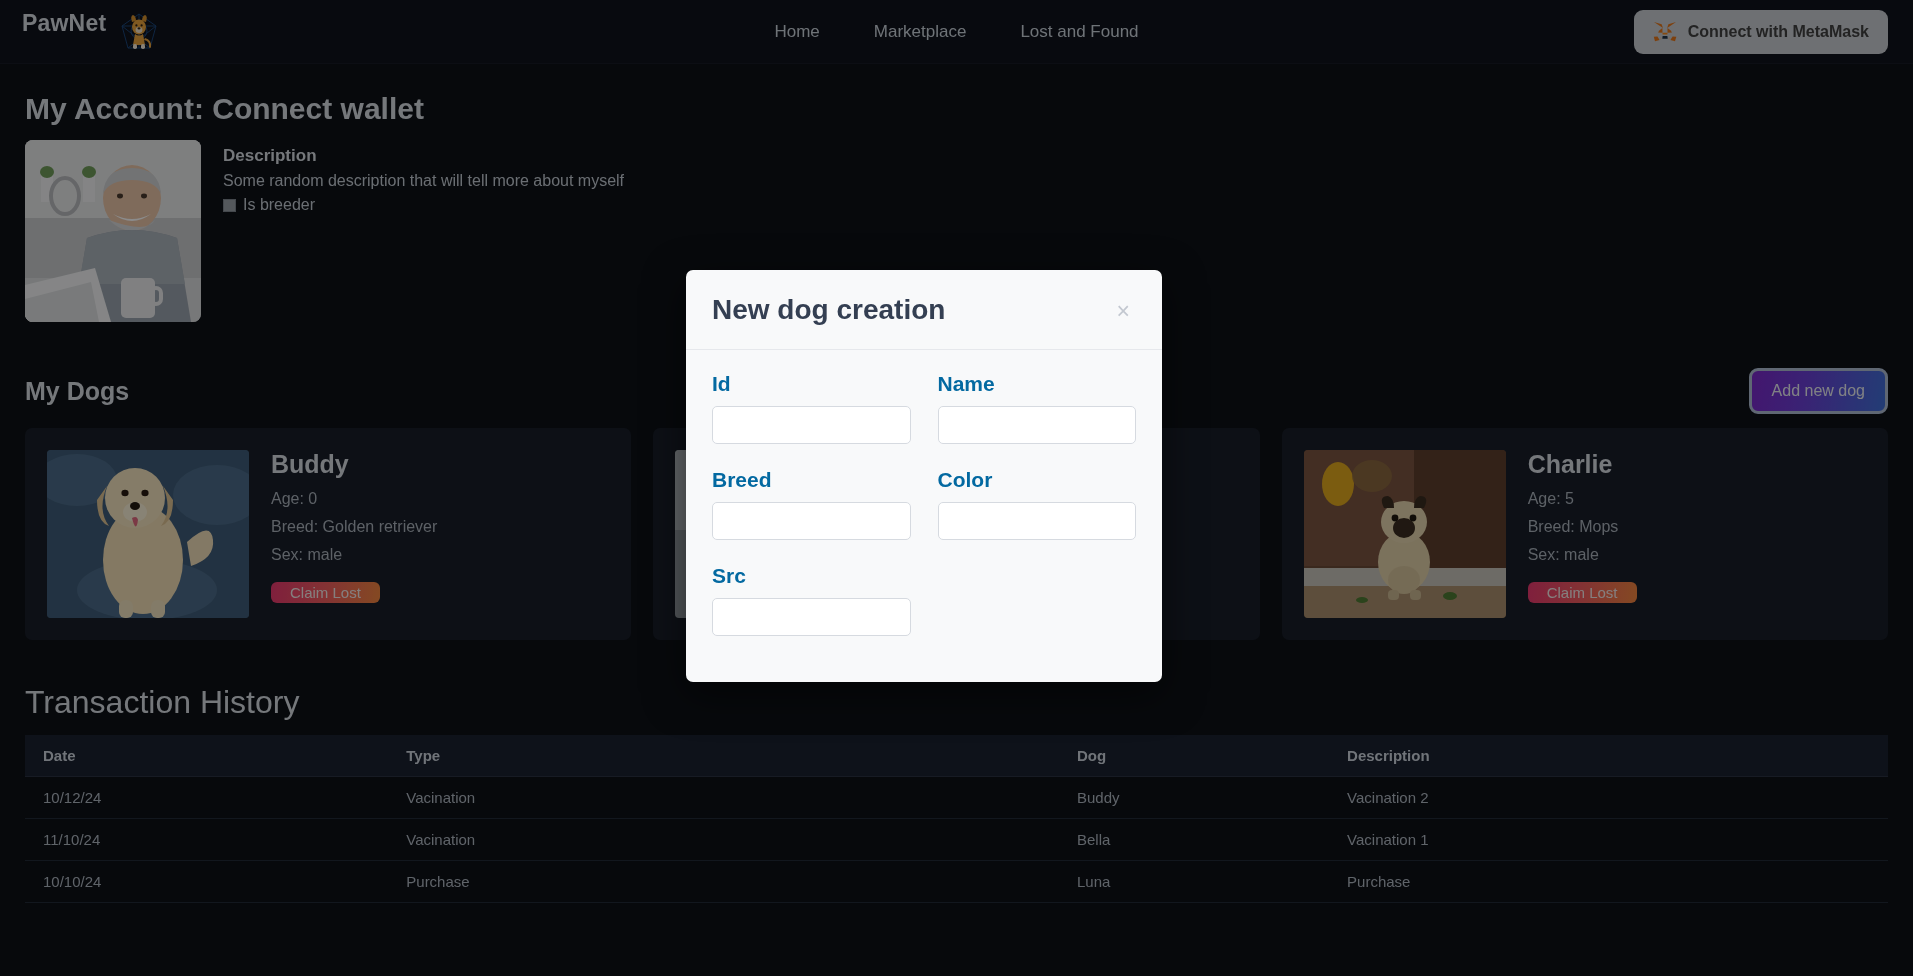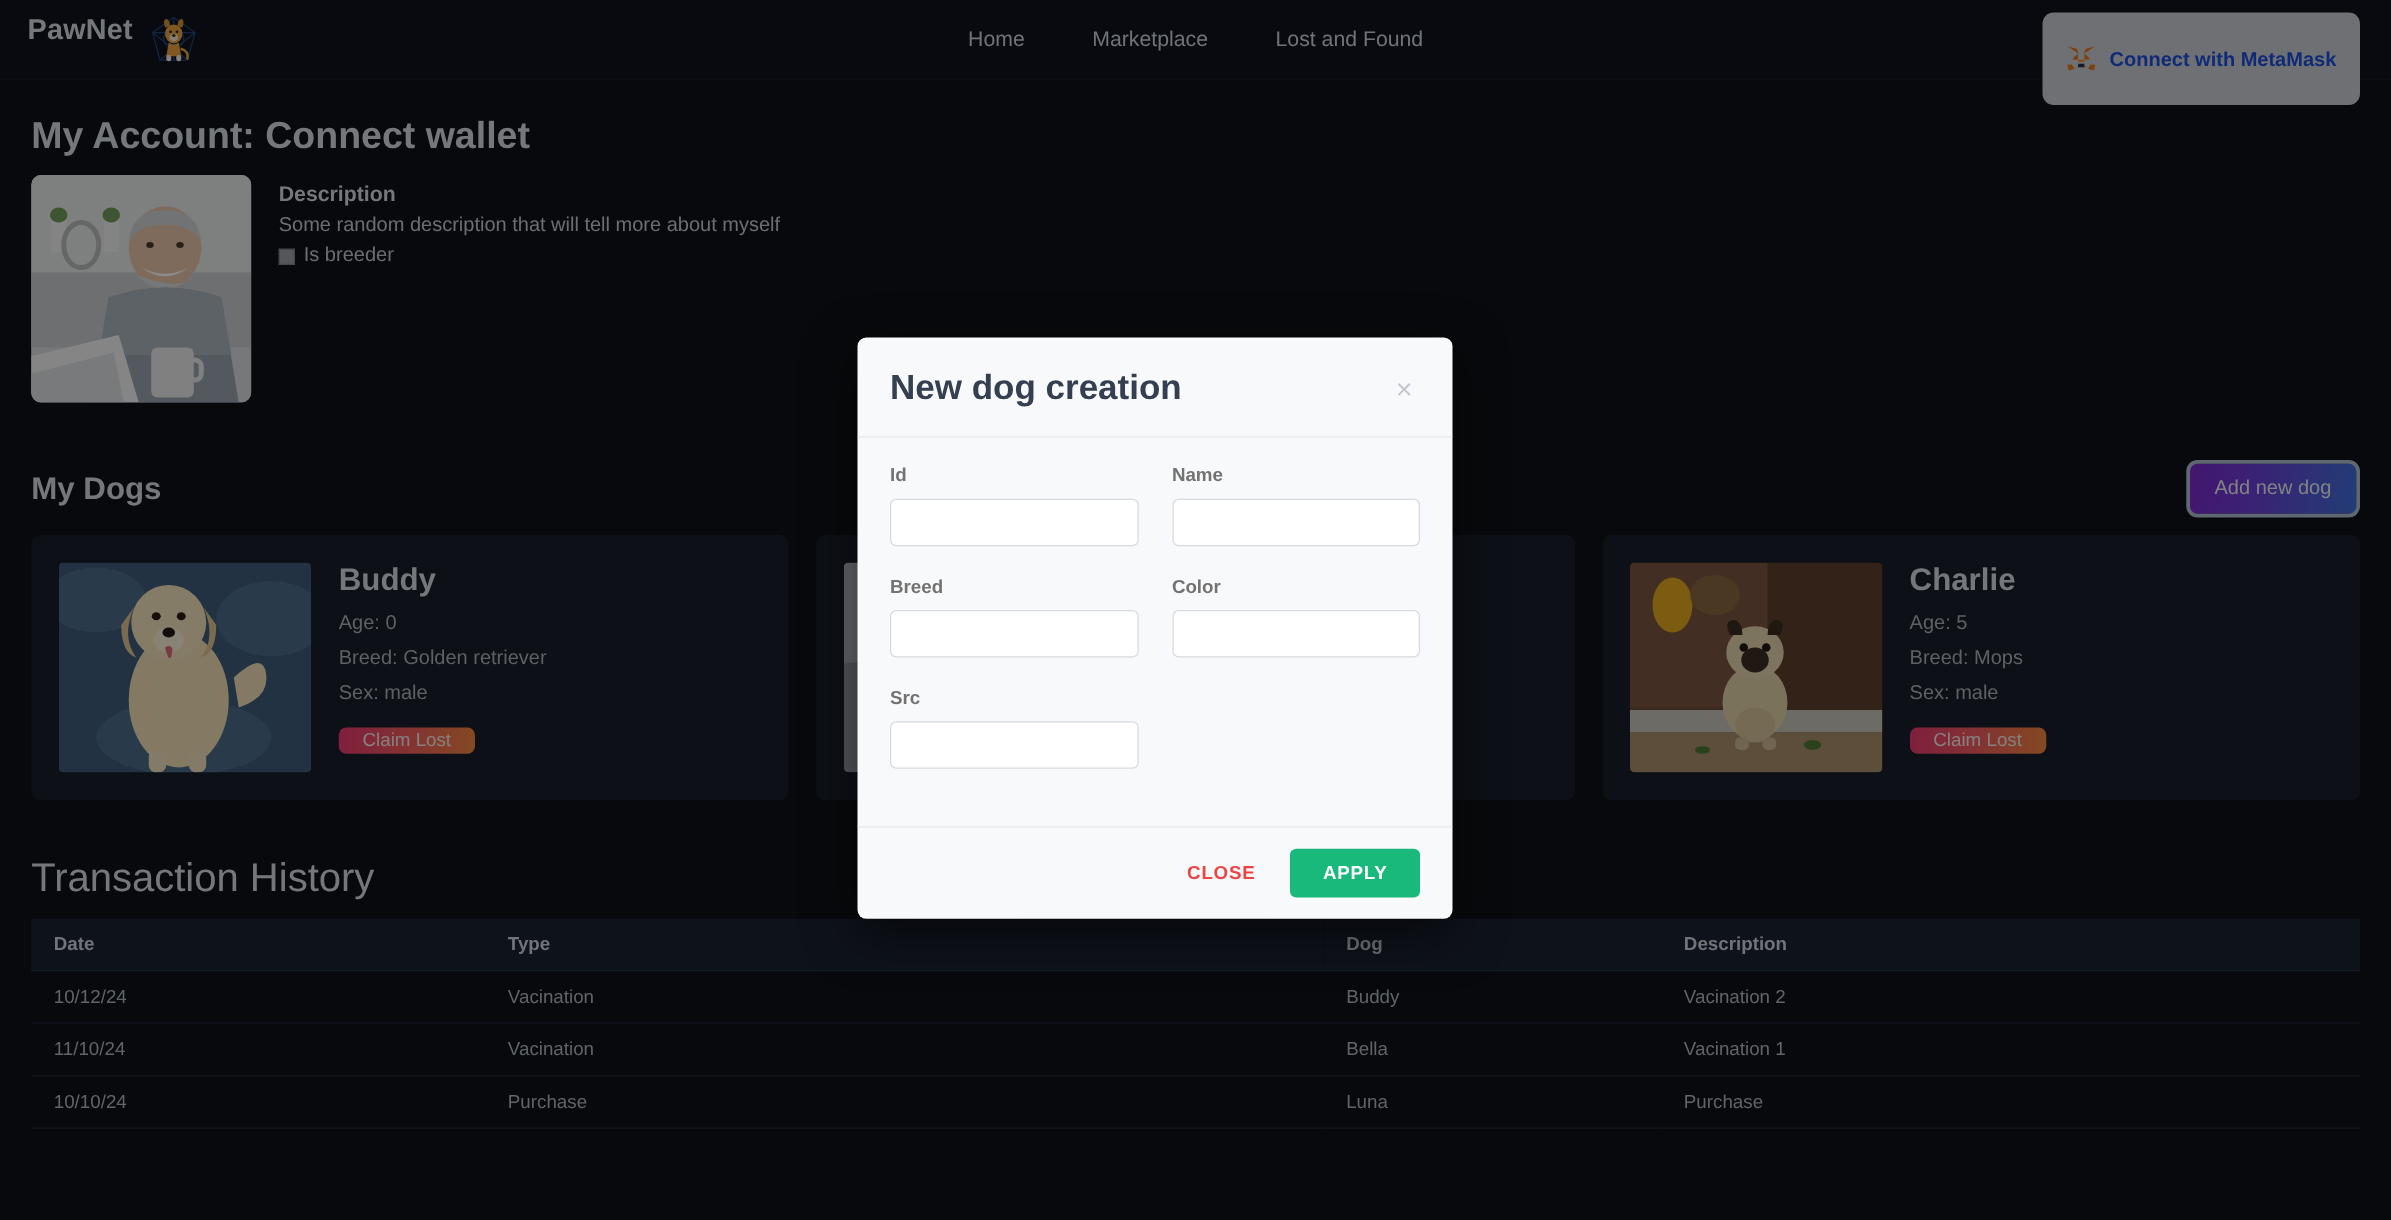--- a/index.html
+++ b/index.html
@@ -36,24 +36,24 @@
     left: 50%; transform: translateX(-50%);
     display: flex; align-items: center; gap: 54px;
   }
   .nav-link {
     color: #c9d1d9; font-size: 17px; text-decoration: none;
     cursor: pointer; white-space: nowrap;
   }
 
   .metamask-btn {
     position: absolute; right: 25px; top: 10px;
-    display: flex; align-items: flex-end; gap: 11px;
+    display: flex; align-items: center; gap: 11px;
     background: #c8ccd1; border: none; border-radius: 9px;
-    padding: 26px 19px; cursor: pointer;
-    font-size: 16px; font-weight: 600; color: #1d4ed8;
+    padding: 11px 19px; cursor: pointer;
+    font-size: 16px; font-weight: 600; color: #404040;
     font-family: "Liberation Sans", sans-serif;
   }
   .mm-fox { width: 24px; height: 22px; display:block; }
 
   
   .page { padding: 0 25px; position: relative; }
 
   .page-title {
     font-size: 30px; font-weight: bold; color: #d5dae1;
     margin: 28px 0 14px 0;
@@ -156,22 +156,22 @@
     font-size: 23px; line-height: 1; cursor: pointer; padding: 6px;
     font-family: "Liberation Sans", sans-serif;
   }
   .modal-body { padding: 22px 26px 26px 26px; }
   .form-grid {
     display: grid; grid-template-columns: 1fr 1fr;
     column-gap: 27px; row-gap: 4px;
   }
   .field { margin-bottom: 20px; }
   .field-label {
-    display: block; font-size: 15px; font-weight: bold;
-    color: #737373; margin-bottom: 10px;
+    display: block; font-size: 21px; font-weight: bold;
+    color: #0369a1; margin-bottom: 10px;
   }
   .field-input {
     width: 100%; height: 38px;
     background: #ffffff; border: 1px solid #d6dae0; border-radius: 5px;
     padding: 0 11px; font-size: 15px; color: #343f52;
     font-family: "Liberation Sans", sans-serif; outline: none;
   }
   .modal-footer {
     border-top: 1px solid #e6e8ec;
     padding: 17px 26px; display: flex; align-items: center;
@@ -441,17 +441,13 @@
         <label class="field-label">Color</label>
         <input class="field-input" type="text" placeholder="" style="">
       </div>
       <div class="field">
         <label class="field-label">Src</label>
         <input class="field-input" type="text" placeholder="" style="">
       </div>
     </div>
   </div>
 
-  <div class="modal-footer">
-    <button class="btn-close-text">CLOSE</button>
-    <button class="btn-apply">APPLY</button>
-  </div>
 </div>
 
 </body></html>

